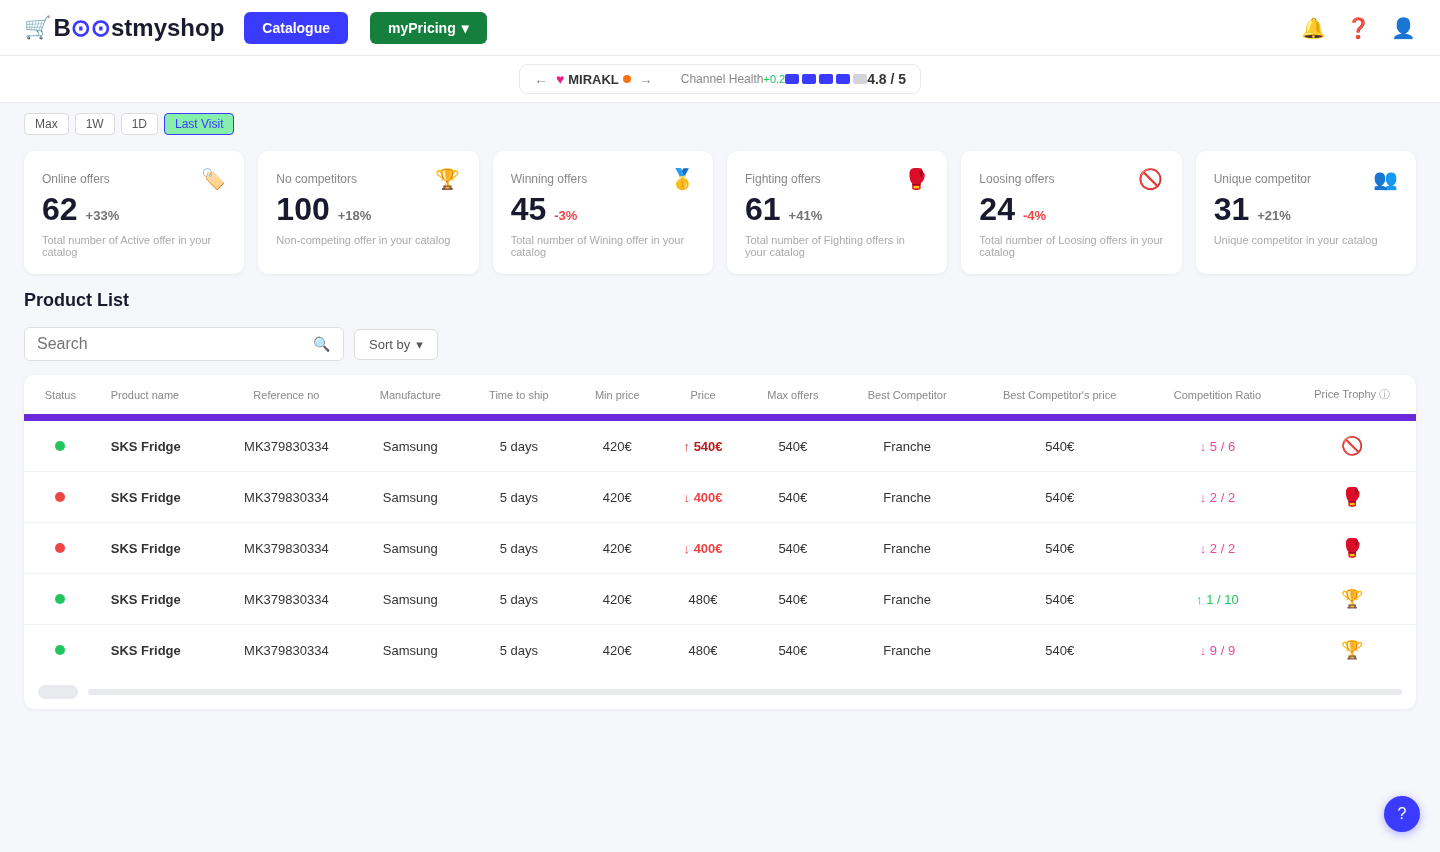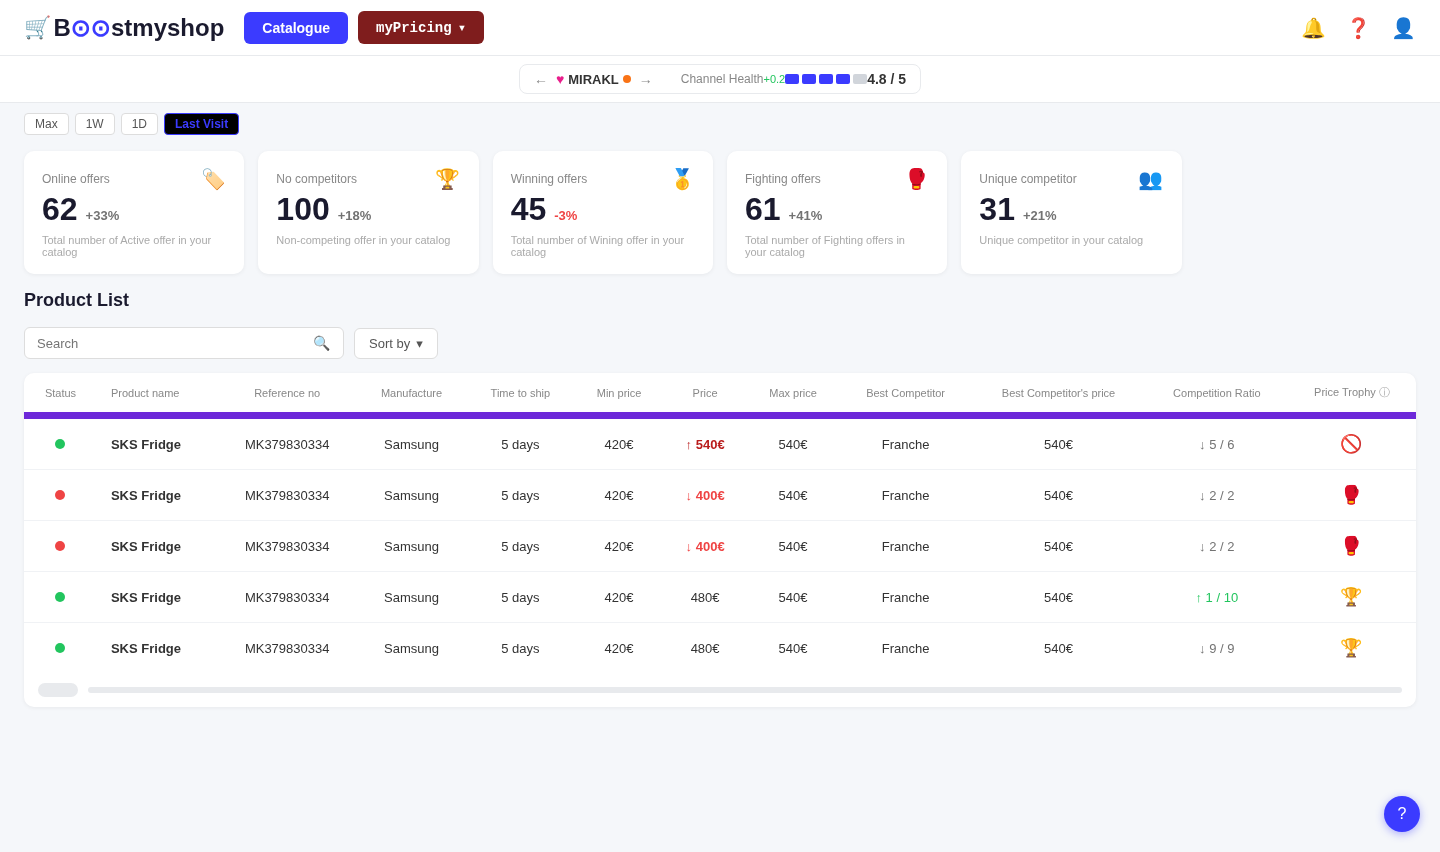--- a/index.html
+++ b/index.html
@@ -2,78 +2,78 @@
 <html><head>
   <meta charset="utf-8">
   <style>
     * { box-sizing: border-box; margin: 0; padding: 0; }
     body { font-family: -apple-system, BlinkMacSystemFont, 'Segoe UI', sans-serif; background: #f5f7fa; color: #333; font-size: 13px; }
 
     
     .header { background: #fff; display: flex; align-items: center; padding: 0 24px; height: 56px; border-bottom: 1px solid #e8eaed; }
     .logo { display: flex; align-items: center; margin-right: 20px; }
     .btn-catalogue { background: #3b3bff; color: #fff; border: none; border-radius: 6px; padding: 8px 18px; font-size: 14px; font-weight: 600; cursor: pointer; }
-    .btn-mypricing { background: #7f1d1d; color: #fff; border: none; border-radius: 6px; padding: 8px 18px; font-size: 14px; font-weight: 600; cursor: pointer; display: flex; align-items: center; gap: 6px; margin-left: 10px; font-family: Liberation Mono, monospace; }
+    .btn-mypricing { background: #15803d; color: #fff; border: none; border-radius: 6px; padding: 8px 18px; font-size: 14px; font-weight: 600; cursor: pointer; display: flex; align-items: center; gap: 6px; margin-left: 22px; }
     .header-right { margin-left: auto; display: flex; align-items: center; gap: 20px; }
     .header-icon { font-size: 20px; color: #555; cursor: pointer; }
 
     
     .channel-bar { background: #fff; display: flex; justify-content: center; align-items: center; padding: 8px 0; border-bottom: 1px solid #e8eaed; }
     .channel-widget { display: flex; align-items: center; gap: 8px; background: #fff; border: 1px solid #e8eaed; border-radius: 8px; padding: 6px 14px; }
     .channel-nav { cursor: pointer; color: #888; font-size: 14px; }
     .channel-name { font-weight: 600; font-size: 13px; color: #333; display: flex; align-items: center; gap: 4px; }
     .channel-dot { width: 8px; height: 8px; background: #f97316; border-radius: 50%; display: inline-block; }
     .channel-health { margin-left: 20px; display: flex; align-items: center; gap: 0; font-size: 12px; color: #888; }
     .channel-health-score { font-weight: 700; color: #333; font-size: 14px; }
     .health-change { color: #22c55e; font-size: 11px; }
     .health-bars { display: flex; gap: 3px; align-items: center; }
     .health-bar { width: 14px; height: 10px; border-radius: 2px; }
 
     
     .time-filters { display: flex; gap: 6px; padding: 10px 24px 6px; }
     .time-btn { padding: 3px 10px; border-radius: 4px; border: 1px solid #ddd; background: #fff; font-size: 12px; cursor: pointer; color: #555; }
-    .time-btn.active { background: #000000; border-color: #3b3bff; color: #3b3bff; font-weight: 700; }
+    .time-btn.active { background: #86efac; border-color: #3b3bff; color: #3b3bff; font-weight: 400; }
 
     
     .stats-grid { display: grid; grid-template-columns: repeat(6, 1fr); gap: 14px; padding: 10px 24px 16px; }
     .stat-card { background: #fff; border-radius: 10px; padding: 16px 18px; box-shadow: 0 1px 4px rgba(0,0,0,0.06); }
     .stat-card-header { display: flex; justify-content: space-between; align-items: center; margin-bottom: 0; }
     .stat-title { font-size: 12px; color: #888; }
     .stat-icon { font-size: 20px; }
     .stat-value { font-size: 32px; font-weight: 700; color: #1a1a2e; display: flex; align-items: baseline; gap: 8px; }
     .stat-change-positive { color: #737373; font-size: 13px; font-weight: 600; }
     .stat-change-negative { color: #ef4444; font-size: 13px; font-weight: 600; }
     .stat-desc { font-size: 11px; color: #aaa; margin-top: 6px; }
 
     
     .product-section { padding: 0 24px 24px; }
     .section-title { font-size: 18px; font-weight: 700; color: #1a1a2e; margin-bottom: 16px; }
     .toolbar { display: flex; align-items: center; gap: 10px; margin-bottom: 14px; }
     .search-box { display: flex; align-items: center; border: 1px solid #ddd; border-radius: 6px; background: #fff; padding: 7px 12px; gap: 8px; flex: 0 0 320px; }
-    .search-box input { border: none; outline: none; font-size: 13px; color: #555; width: 100%; background: transparent; }
+    .search-box input { border: none; outline: none; font-size: 16px; color: #555; width: 100%; background: transparent; }
     .search-icon { color: #888; font-size: 14px; }
     .sort-btn { display: flex; align-items: center; gap: 6px; border: 1px solid #ddd; border-radius: 6px; background: #fff; padding: 7px 14px; cursor: pointer; font-size: 13px; color: #555; }
 
     
     .table-wrap { background: #fff; border-radius: 10px; box-shadow: 0 1px 4px rgba(0,0,0,0.06); overflow: hidden; }
     table { width: 100%; border-collapse: collapse; }
     thead tr { border-bottom: 7px solid #6d28d9; }
     thead th { padding: 12px 14px; font-size: 11px; color: #888; font-weight: 500; text-align: center; white-space: nowrap; }
     thead th:first-child { text-align: center; }
     tbody tr { border-bottom: 1px solid #f0f2f5; }
     tbody tr:last-child { border-bottom: none; }
     tbody td { padding: 14px; font-size: 13px; color: #333; text-align: center; }
     tbody td:nth-child(2) { font-weight: 700; text-align: left; }
     .status-dot { width: 10px; height: 10px; border-radius: 50%; display: inline-block; }
     .status-green { background: #22c55e; }
     .status-red { background: #ef4444; }
     .price-up { color: #b91c1c; font-weight: 700; }
     .price-down { color: #ef4444; font-weight: 600; }
     .ratio-up { color: #22c55e; }
-    .ratio-down { color: #737373; }
+    .ratio-down { color: #ec4899; }
 
     
     .table-footer { padding: 10px 14px; display: flex; gap: 10px; align-items: center; }
 
     
     .help-fab { position: fixed; bottom: 20px; right: 20px; background: #3b3bff; color: #fff; border-radius: 50%; width: 36px; height: 36px; display: flex; align-items: center; justify-content: center; font-size: 16px; cursor: pointer; box-shadow: 0 2px 8px rgba(59,59,255,0.4); }
   </style>
 </head>
 <body>
 
@@ -168,20 +168,31 @@
       <span class="stat-title">Fighting offers</span>
       <span class="stat-icon">🥊</span>
     </div>
     <div class="stat-value">
       <span>61</span>
       <span class="stat-change-positive">+41%</span>
     </div>
     <div class="stat-desc">Total number of Fighting offers in your catalog</div>
   </div>
 
+  <div class="stat-card">
+    <div class="stat-card-header">
+      <span class="stat-title">Loosing offers</span>
+      <span class="stat-icon">🚫</span>
+    </div>
+    <div class="stat-value">
+      <span>24</span>
+      <span class="stat-change-negative">-4%</span>
+    </div>
+    <div class="stat-desc">Total number of Loosing offers in your catalog</div>
+  </div>
 
   <div class="stat-card">
     <div class="stat-card-header">
       <span class="stat-title">Unique competitor</span>
       <span class="stat-icon">👥</span>
     </div>
     <div class="stat-value">
       <span>31</span>
       <span class="stat-change-positive">+21%</span>
     </div>
@@ -205,21 +216,21 @@
     <table>
       <thead>
         <tr>
           <th>Status</th>
           <th style="text-align:left;">Product name</th>
           <th>Reference no</th>
           <th>Manufacture</th>
           <th>Time to ship</th>
           <th>Min price</th>
           <th>Price</th>
-          <th>Max price</th>
+          <th>Max offers</th>
           <th>Best Competitor</th>
           <th>Best Competitor's price</th>
           <th>Competition Ratio</th>
           <th>
             <span>Price Trophy</span>
             <span style="font-size:11px; color:#aaa;">ⓘ</span>
           </th>
         </tr>
       </thead>
       <tbody id="table-body">

